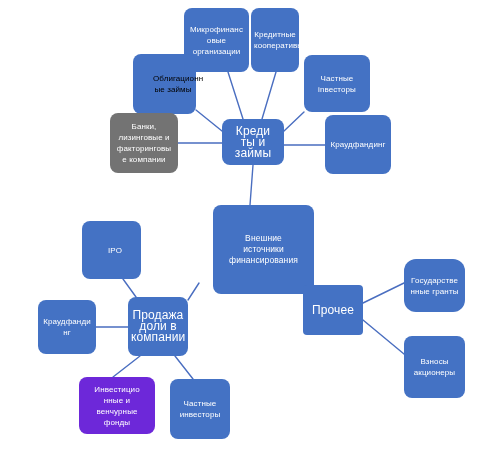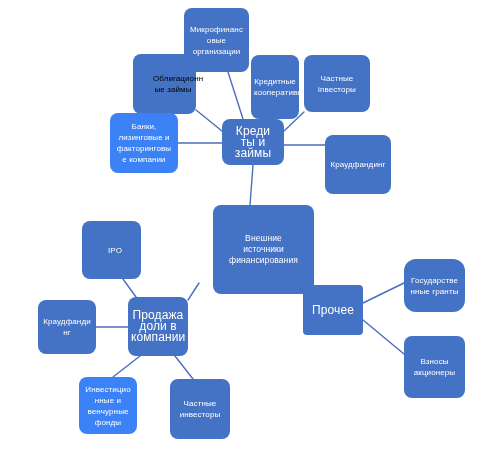--- a/index.html
+++ b/index.html
@@ -87,49 +87,49 @@
 компании</span>
       </div>
       <div class="node hub" style="left: 303px; top: 285px; width: 60px; height: 50px; background: rgb(68, 114, 196); color: rgb(255, 255, 255); border-radius: 4px;">
         <span class="node-label">Прочее</span>
       </div>
       <div class="node leaf" style="left: 184px; top: 8px; width: 65px; height: 64px; background: rgb(68, 114, 196); color: rgb(255, 255, 255); border-radius: 8px;">
         <span class="node-label">Микрофинанс
 овые
 организации</span>
       </div>
-      <div class="node leaf" style="left: 251px; top: 8px; width: 48px; height: 64px; background: rgb(68, 114, 196); color: rgb(255, 255, 255); border-radius: 8px; margin-top: 47px;">
+      <div class="node leaf" style="left: 251px; top: 8px; width: 48px; height: 64px; background: rgb(68, 114, 196); color: rgb(255, 255, 255); border-radius: 8px;">
         <span class="node-label">Кредитные
 кооперативы</span>
       </div>
       <div class="node leaf" style="left: 133px; top: 54px; width: 63px; height: 60px; background: rgb(68, 114, 196); color: #000000; border-radius: 8px; padding-left: 20px;">
         <span class="node-label">Облигационн
 ые займы</span>
       </div>
       <div class="node leaf" style="left: 304px; top: 55px; width: 66px; height: 57px; background: rgb(68, 114, 196); color: rgb(255, 255, 255); border-radius: 8px;">
         <span class="node-label">Частные
 inвесторы</span>
       </div>
-      <div class="node leaf" style="left: 110px; top: 113px; width: 68px; height: 60px; background: #3b82f6; color: rgb(255, 255, 255); border-radius: 8px;">
+      <div class="node leaf" style="left: 110px; top: 113px; width: 68px; height: 60px; background: #737373; color: rgb(255, 255, 255); border-radius: 8px;">
         <span class="node-label">Банки,
 лизинговые  и
 факторинговы
 е компании</span>
       </div>
-      <div class="node leaf" style="left: 325px; top: 115px; width: 66px; height: 59px; background: rgb(68, 114, 196); color: rgb(255, 255, 255); border-radius: 8px; margin-top: 20px;">
+      <div class="node leaf" style="left: 325px; top: 115px; width: 66px; height: 59px; background: rgb(68, 114, 196); color: rgb(255, 255, 255); border-radius: 8px;">
         <span class="node-label">Краудфандинг</span>
       </div>
       <div class="node leaf" style="left: 82px; top: 221px; width: 59px; height: 58px; background: rgb(68, 114, 196); color: rgb(255, 255, 255); border-radius: 8px; padding-left: 10px;">
         <span class="node-label">IPO</span>
       </div>
       <div class="node leaf" style="left: 38px; top: 300px; width: 58px; height: 54px; background: rgb(68, 114, 196); color: rgb(255, 255, 255); border-radius: 8px;">
         <span class="node-label">Краудфанди
 нг</span>
       </div>
-      <div class="node leaf" style="left: 79px; top: 377px; width: 58px; height: 57px; background: #3b82f6; color: rgb(255, 255, 255); border-radius: 8px;">
+      <div class="node leaf" style="left: 79px; top: 377px; width: 76px; height: 57px; background: #6d28d9; color: rgb(255, 255, 255); border-radius: 8px;">
         <span class="node-label">Инвестицио
 нные и
 венчурные
 фонды</span>
       </div>
       <div class="node leaf" style="left: 170px; top: 379px; width: 60px; height: 60px; background: rgb(68, 114, 196); color: rgb(255, 255, 255); border-radius: 8px;">
         <span class="node-label">Частные
 инвесторы</span>
       </div>
       <div class="node leaf" style="left: 404px; top: 259px; width: 61px; height: 53px; background: rgb(68, 114, 196); color: rgb(255, 255, 255); border-radius: 12px;">

